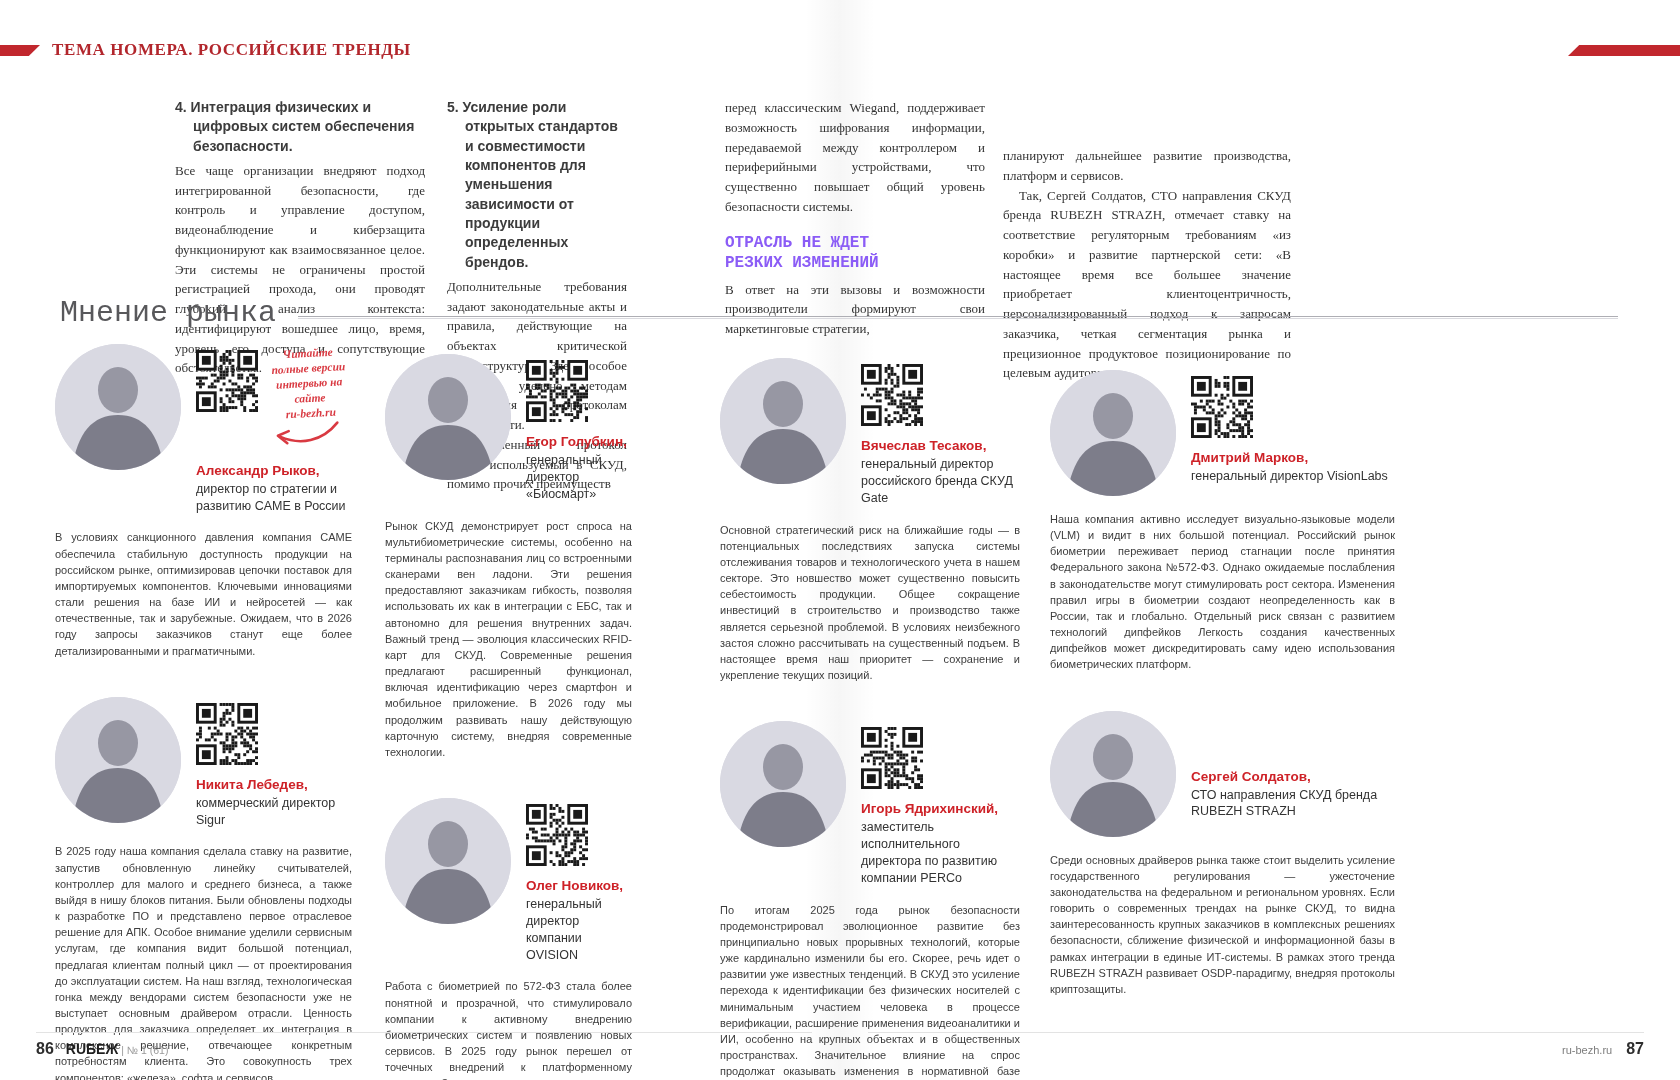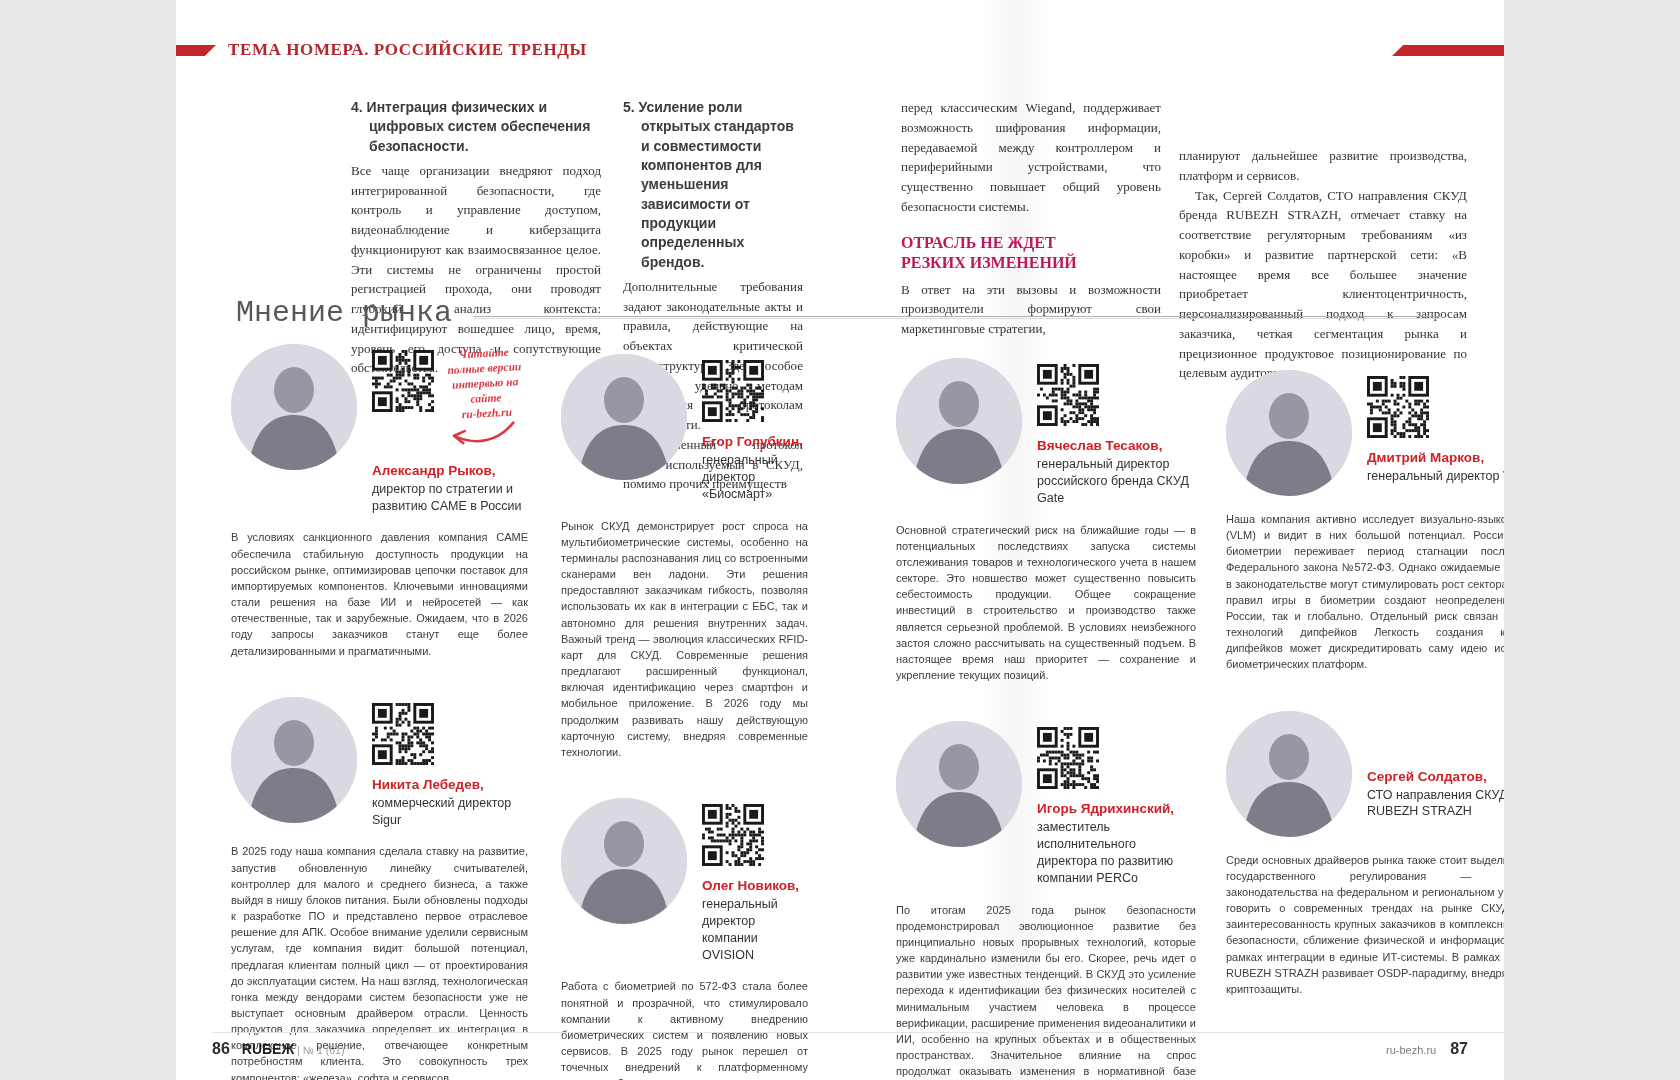--- a/index.html
+++ b/index.html
@@ -1,18 +1,18 @@
 <!DOCTYPE html>
 <html lang="ru"><head>
 <meta charset="utf-8">
 <style>
   * { margin:0; padding:0; box-sizing:border-box; }
   html,body { background:#e8e8e8; }
   .page {
-    position:relative; width:1328px; height:1080px; margin:0 auto;
+    position:relative; width:1680px; height:1080px; margin:0 auto;
     background:#ffffff; overflow:hidden;
     font-family:"Liberation Sans", sans-serif; color:#3a3a3a;
   }
   .fold {
     position:absolute; left:805px; top:0; width:70px; height:100%;
     background:linear-gradient(90deg, rgba(0,0,0,0) 0%, rgba(0,0,0,0.035) 50%, rgba(0,0,0,0) 100%);
     pointer-events:none;
   }
 
   
@@ -37,22 +37,22 @@
   .acol { padding-right:22px; }
   .acol:nth-child(2) { padding-right:0; margin-right:98px; }
   .acol:nth-child(3) { padding-right:18px; }
   .acol:nth-child(4) { padding-right:0;margin-top:48px; }
   .num-head {
     font-family:"Liberation Sans", sans-serif; font-weight:bold;
     font-size:14px; line-height:1.38; color:#3c3c3c;
     padding-left:18px; text-indent:-18px; margin-bottom:5px;
   }
   .sub-head {
-    font-family:Liberation Serif, serif; font-weight:bold;
-    font-size:16px; line-height:1.25; color:#be185d;
+    font-family:Liberation Mono, monospace; font-weight:bold;
+    font-size:16px; line-height:1.25; color:#8b5cf6;
     text-transform:uppercase; margin:16px 0 7px 0; max-width:200px;
   }
   .apara {
     font-family:"Liberation Serif", serif; font-size:13px; line-height:1.52;
     color:#343434; text-align:justify;
   }
   .apara.ind { text-indent:16px; }
 
   
   .market-head-row {

